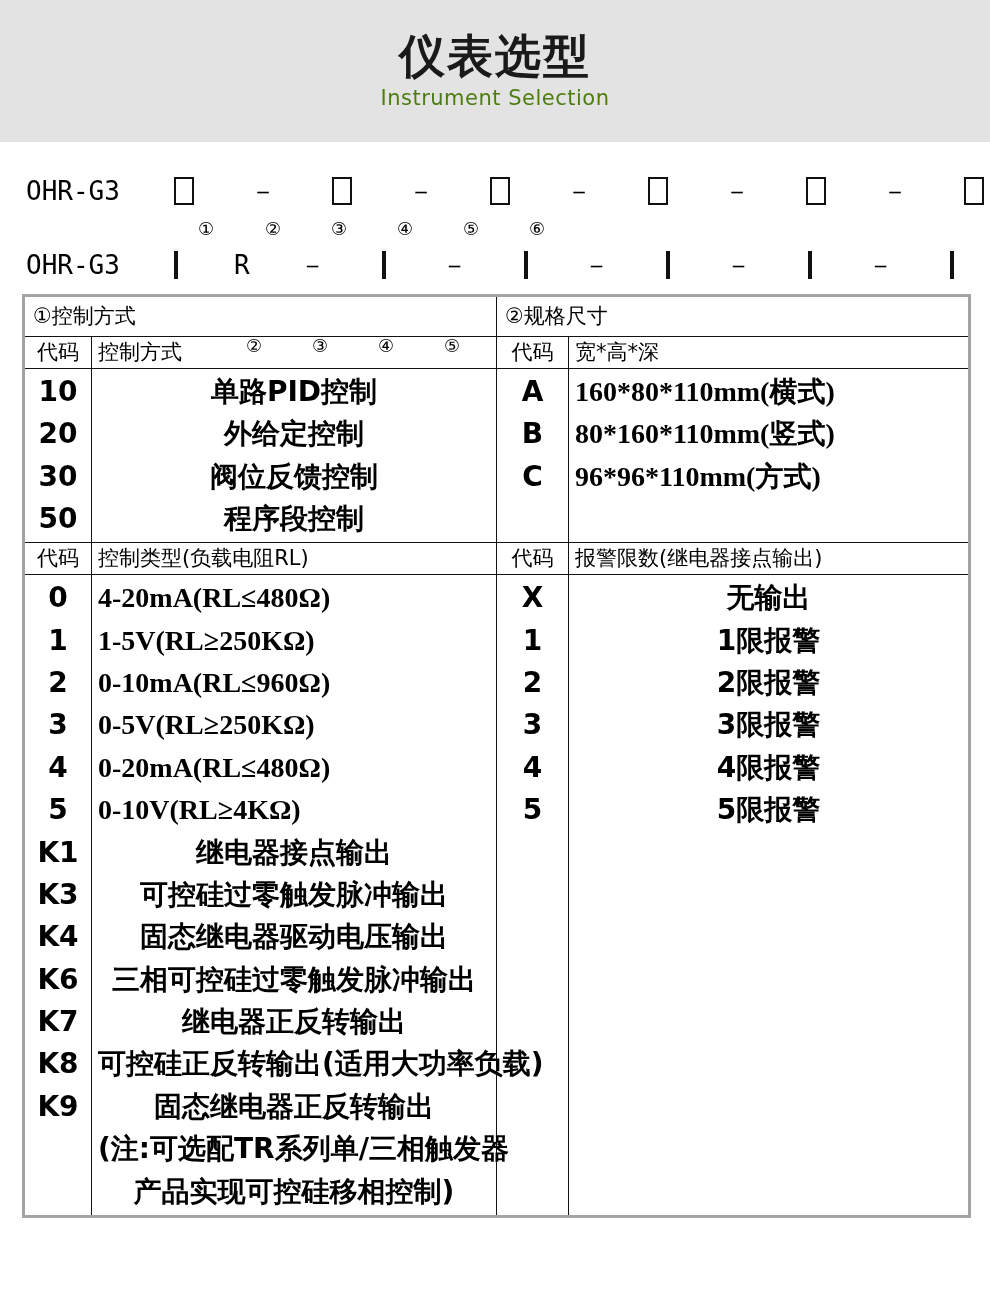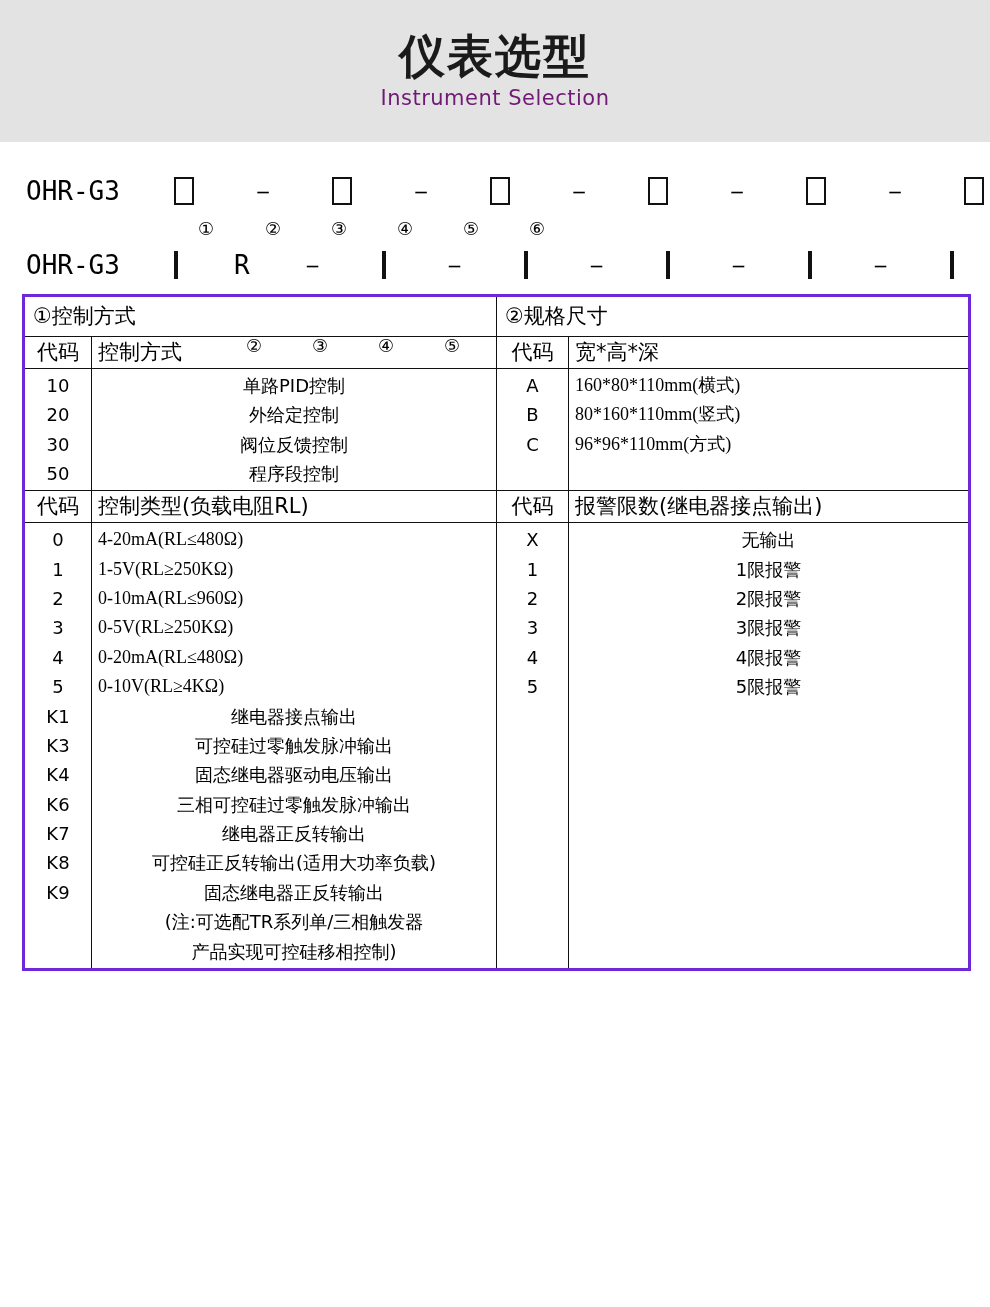--- a/index.html
+++ b/index.html
@@ -35,21 +35,21 @@
     font-family: "DejaVu Sans", sans-serif;
     font-weight: bold;
     font-size: 46px;
     letter-spacing: 2px;
     color: #1a1a1a;
     line-height: 1.05;
   }
   .banner-sub {
     font-family: "DejaVu Sans", sans-serif;
     font-size: 21px;
-    color: #701a75;
+    color: #4d7c0f;
     margin-top: 6px;
     letter-spacing: 0.5px;
   }
 
   
   .model-area {
     padding: 26px 0 0 0;
   }
   .model-row {
     display: flex;
@@ -92,21 +92,21 @@
   }
   .numbers-row .num {
     font-family: "DejaVu Sans", sans-serif;
     font-size: 18px;
     text-align: center;
   }
 
   
   .spec-table {
     margin: 6px 22px 0 22px;
-    border: 3px solid #6d28d9;
+    border: 3px solid #a3a3a3;
     border-collapse: collapse;
     width: 946px;
     table-layout: fixed;
   }
   .spec-table td {
     border: 1.5px solid #111;
     padding: 2px 6px;
     vertical-align: top;
     font-size: 21px;
     line-height: 1.28;
@@ -135,23 +135,24 @@
     font-family: "DejaVu Sans", sans-serif;
     text-align: center;
   }
   ul.plain {
     list-style: none;
     margin: 0;
     padding: 0;
   }
   ul.plain li {
     padding: 3px 0 3px 0;
-    font-size: 18px;
+    font-size: 28px;
     line-height: 1.3;
     white-space: nowrap;
+    font-weight: bold;
   }
   .note-line {
     font-family: "DejaVu Sans", sans-serif;
   }
   .overlay-nums {
     position: absolute;
     font-family: "DejaVu Sans", sans-serif;
     font-size: 18px;
   }
 </style>

